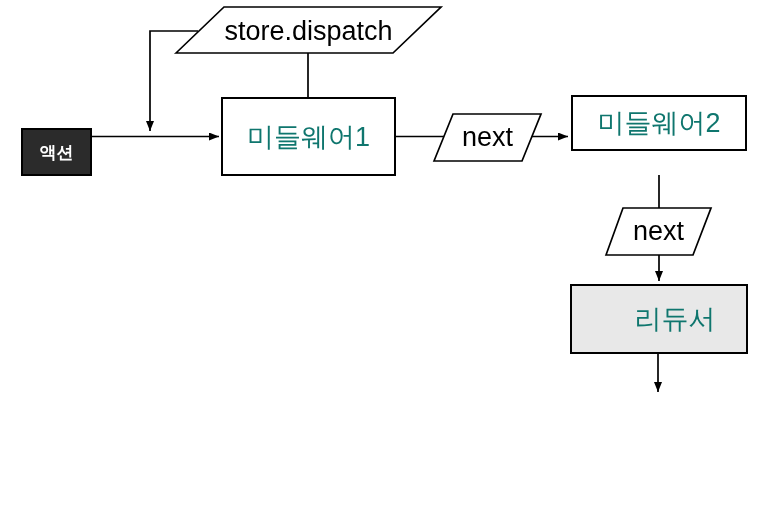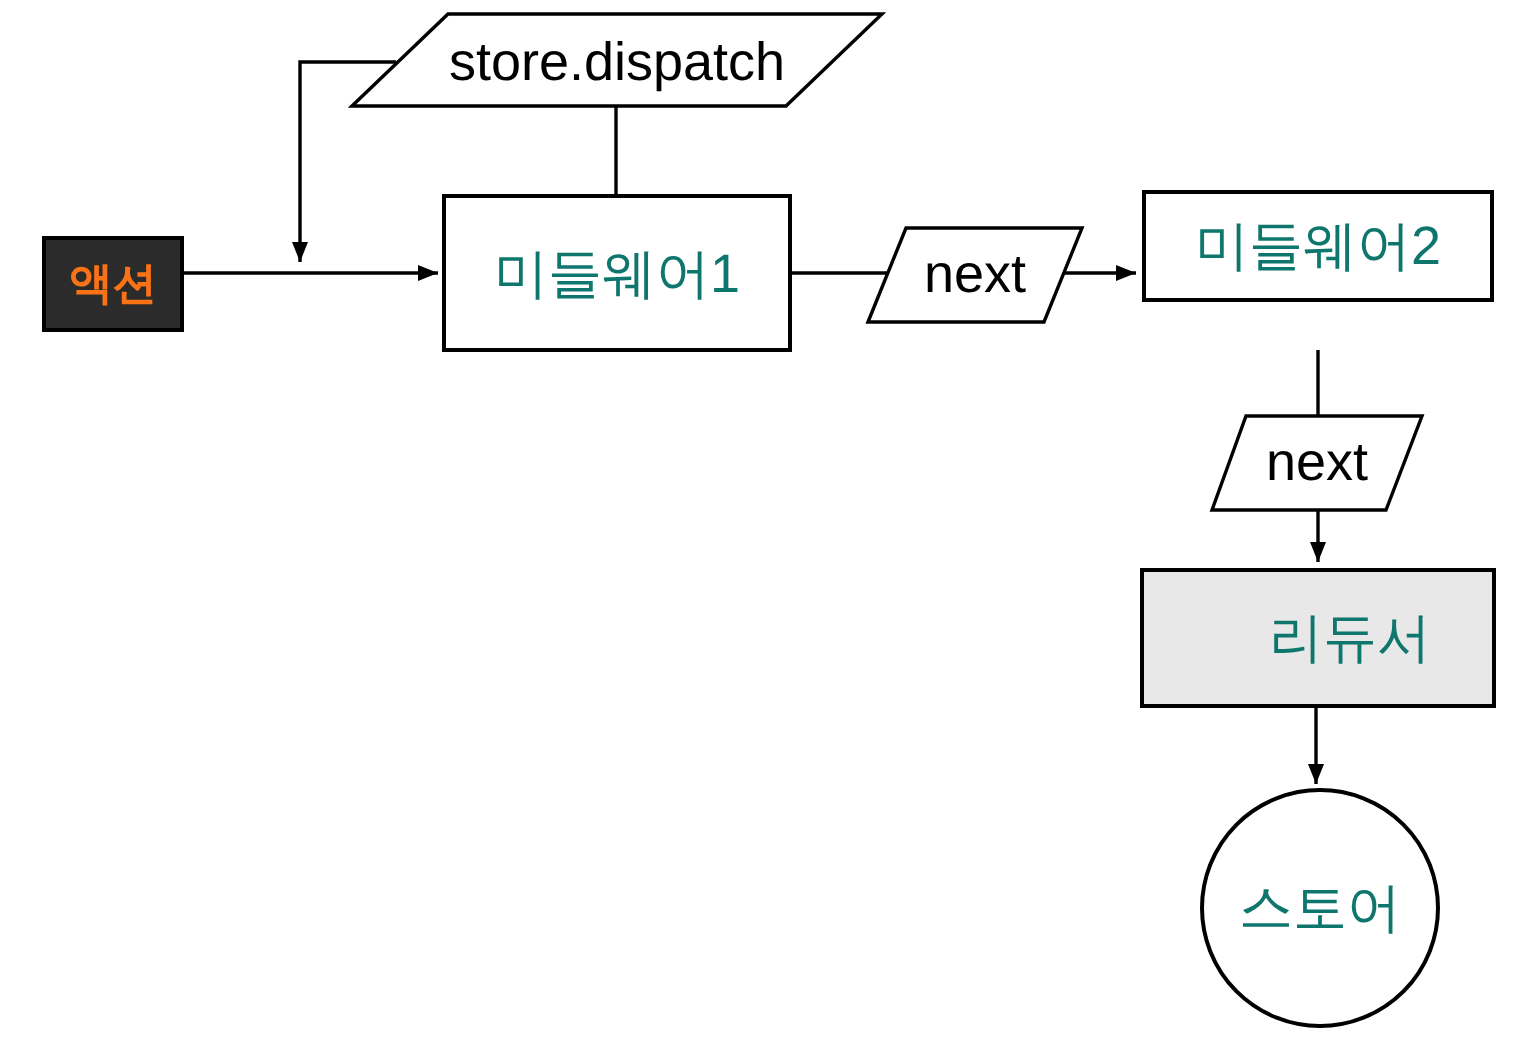--- a/index.html
+++ b/index.html
@@ -15,26 +15,26 @@
   .node {
     position: absolute;
     display: flex;
     align-items: center;
     justify-content: center;
     box-sizing: border-box;
     color: #0f766e;
     white-space: nowrap;
   }
   .node-action {
-    left: 21px; top: 118px; width: 71px; height: 48px;
+    left: 21px; top: 128px; width: 71px; height: 48px;
     background: #2b2b2b;
     border: 2px solid #000000;
-    color: #f97316;
+    color: #ffffff;
     font-weight: bold;
-    font-size: 22px;
+    font-size: 17px;
   }
   .node-middleware1 {
     left: 221px; top: 97px; width: 175px; height: 79px;
     background: #ffffff;
     border: 2px solid #000000;
     font-size: 27px;
   }
   .node-middleware2 {
     left: 571px; top: 95px; width: 176px; height: 56px;
     background: #ffffff;
@@ -106,17 +106,14 @@
   </div>
 
   <div class="node node-middleware2">
     <span>미들웨어2</span>
   </div>
 
   <div class="node node-reducer">
     <span>리듀서</span>
   </div>
 
-  <div class="node node-store">
-    <span>스토어</span>
-  </div>
 
 </div>
 
 </body></html>

